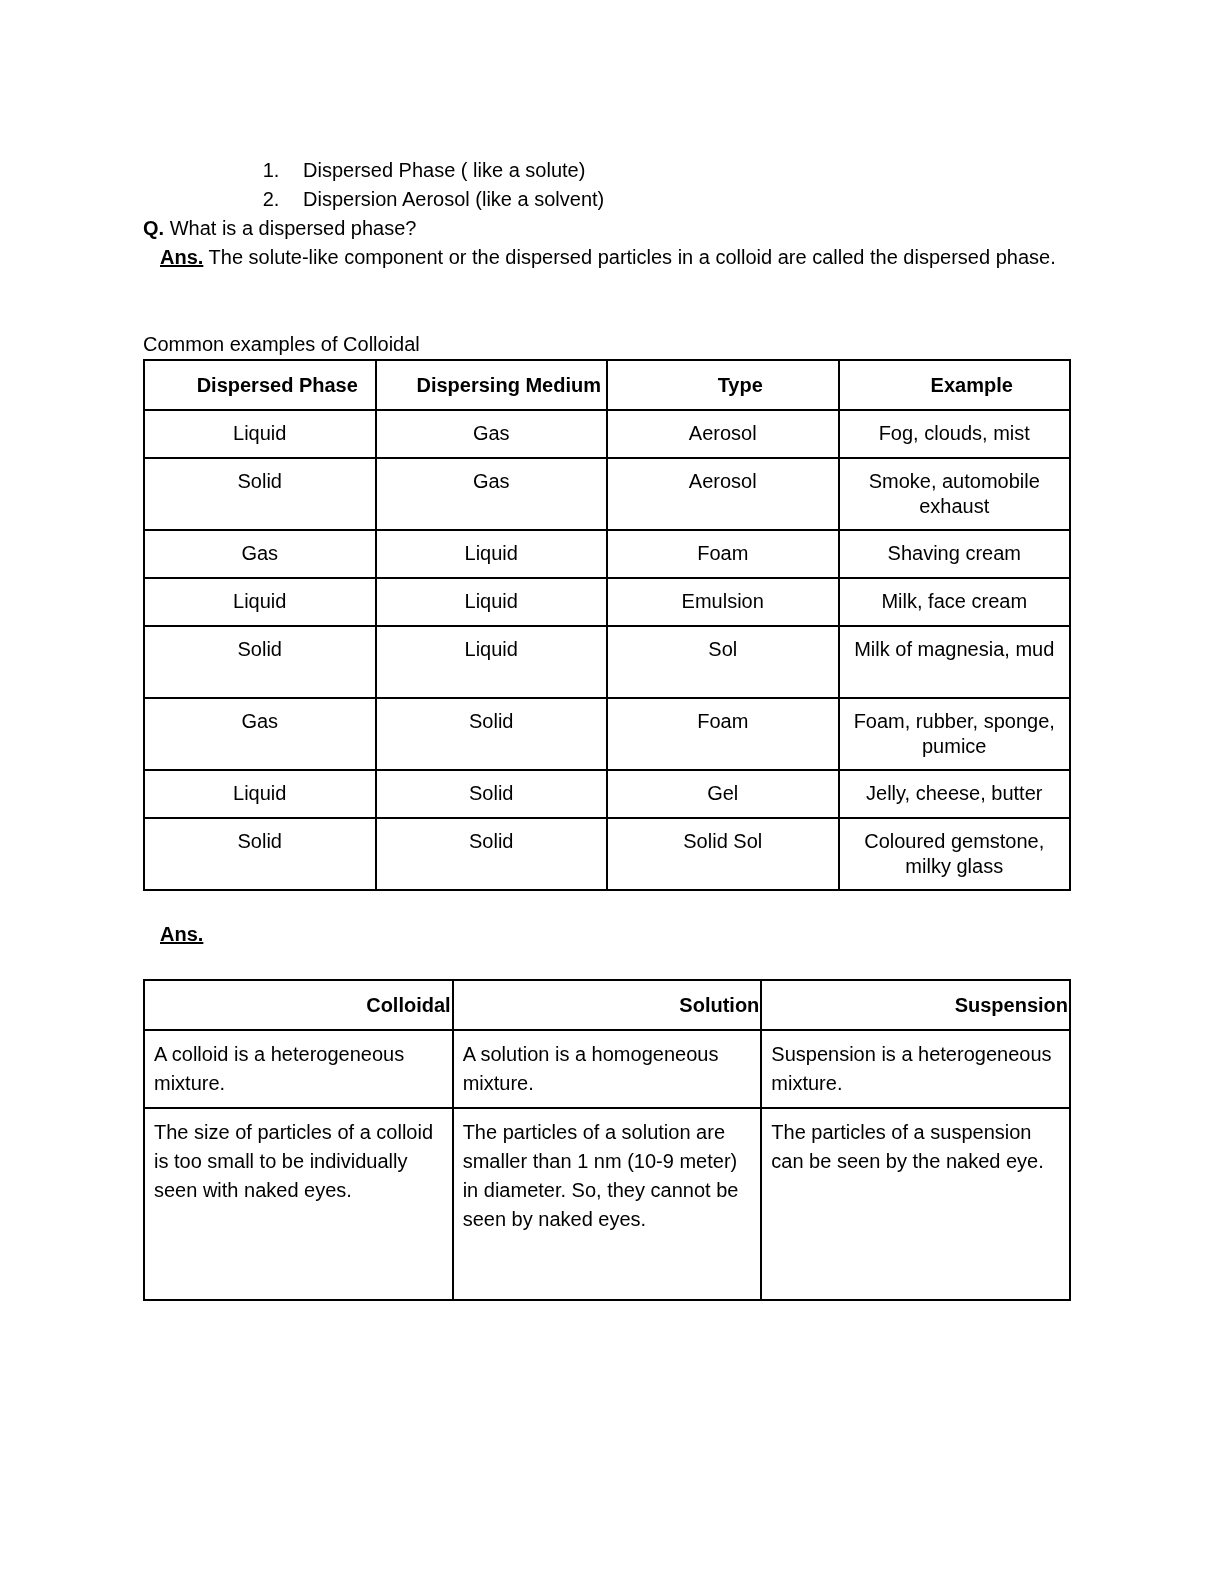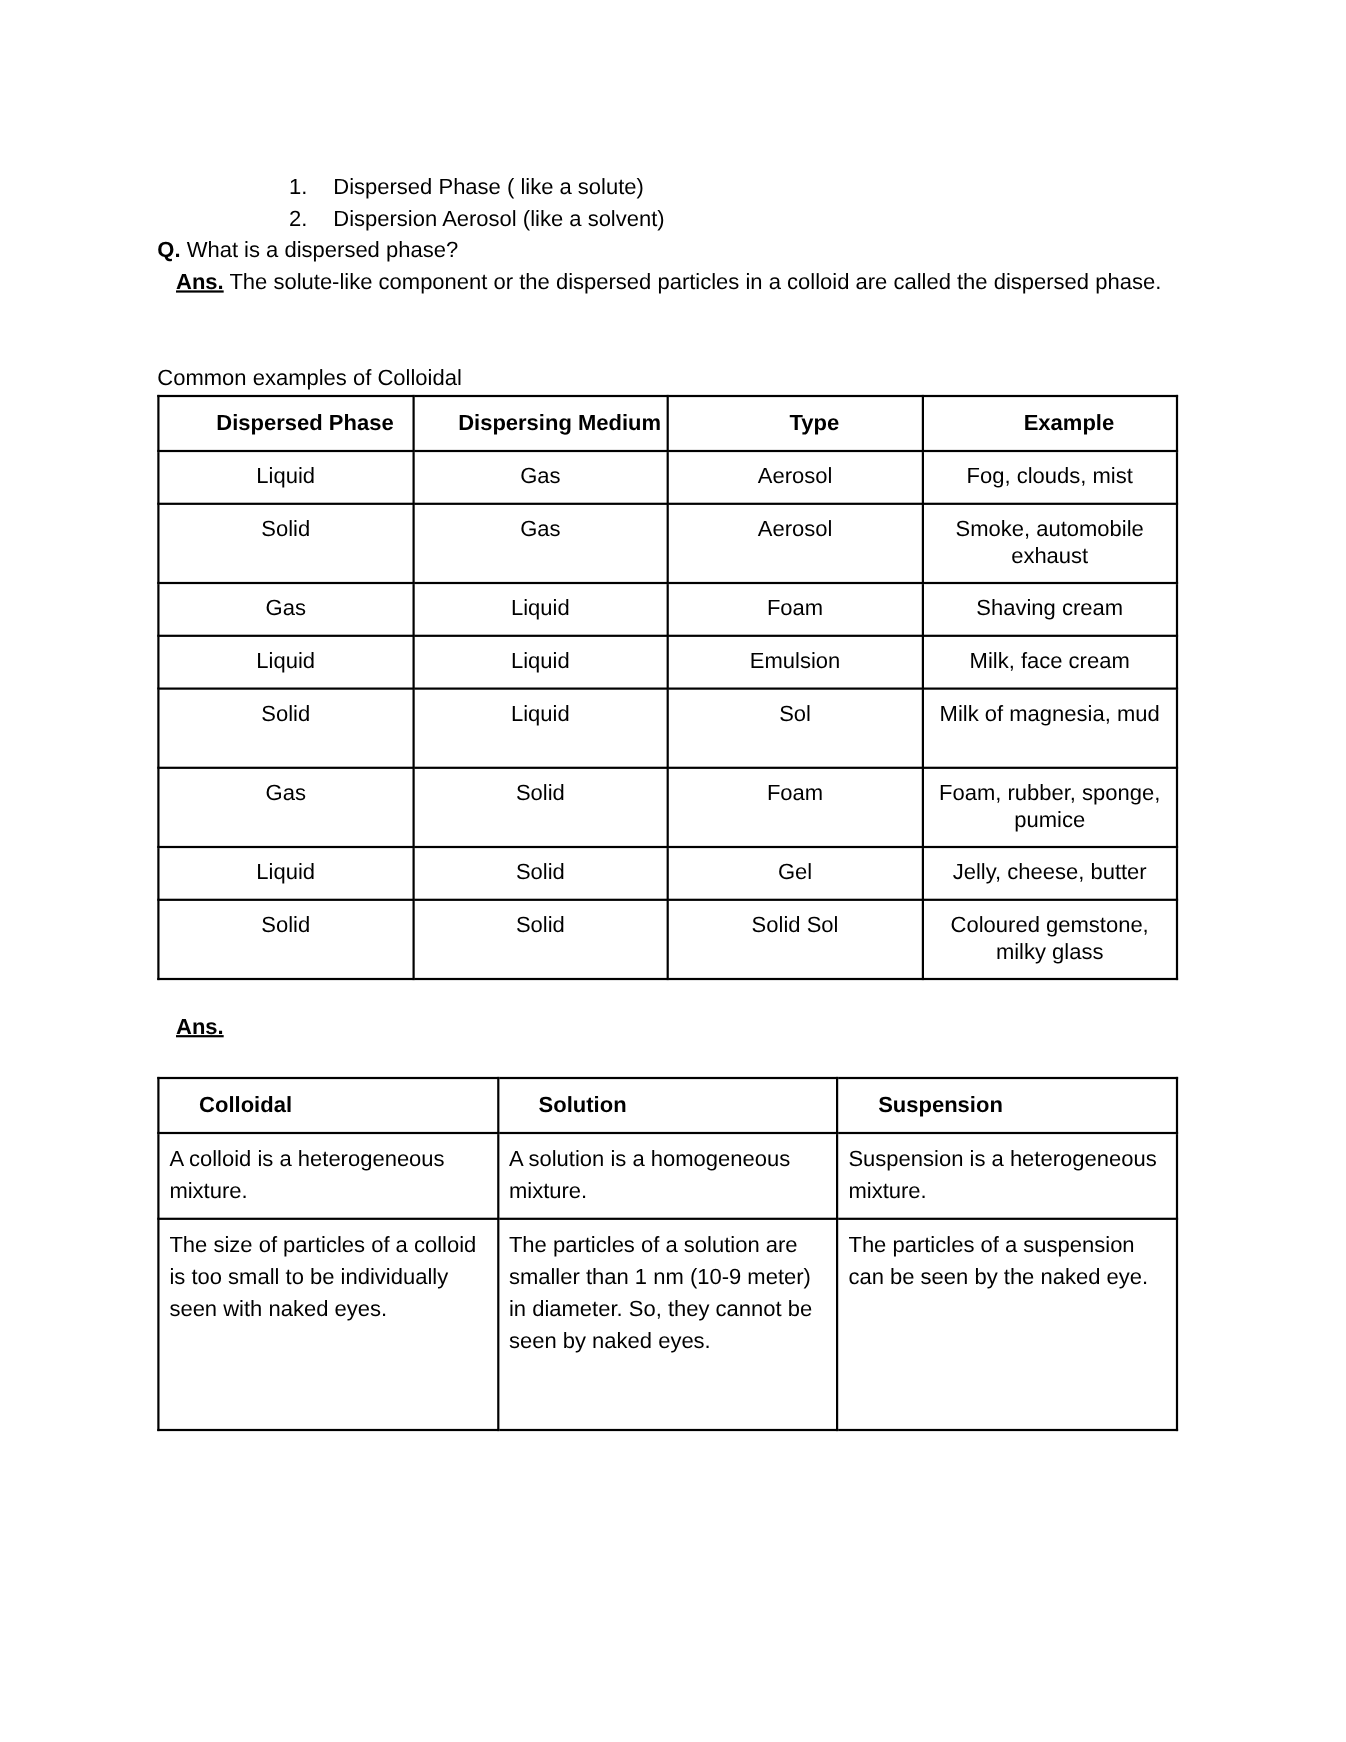--- a/index.html
+++ b/index.html
@@ -9,21 +9,21 @@
   ol { margin: 0; padding-left: 142px; }
   ol li { line-height: 29px; padding-left: 18px; }
   .ans-label { font-weight: bold; text-decoration: underline; margin-left: 17px; }
   .gap { height: 29px; }
   table { border-collapse: collapse; width: 928px; }
   td, th { border: 2px solid #000; font-size: 20px; line-height: 25px; padding-left: 36px; }
   .t1 th { height: 46px; font-weight: bold; text-align: center; }
   .t1 td { text-align: center; vertical-align: top; padding: 10px 8px; border-radius: 17px; }
   .t1 td.h46 { height: 26px; }
   .t1 td.h70 { height: 50px; }
-  .t2 th { height: 46px; font-weight: bold; text-align: left; }
+  .t2 th { height: 46px; font-weight: bold; text-align: right; }
   .t2 td { text-align: left; vertical-align: top; padding: 9px 9px; line-height: 29px; }
 </style>
 </head>
 <body>
 
 <div class="page">
   <ol>
     <li>Dispersed Phase ( like a solute)</li>
     <li>Dispersion Aerosol (like a solvent)</li>
   </ol>

